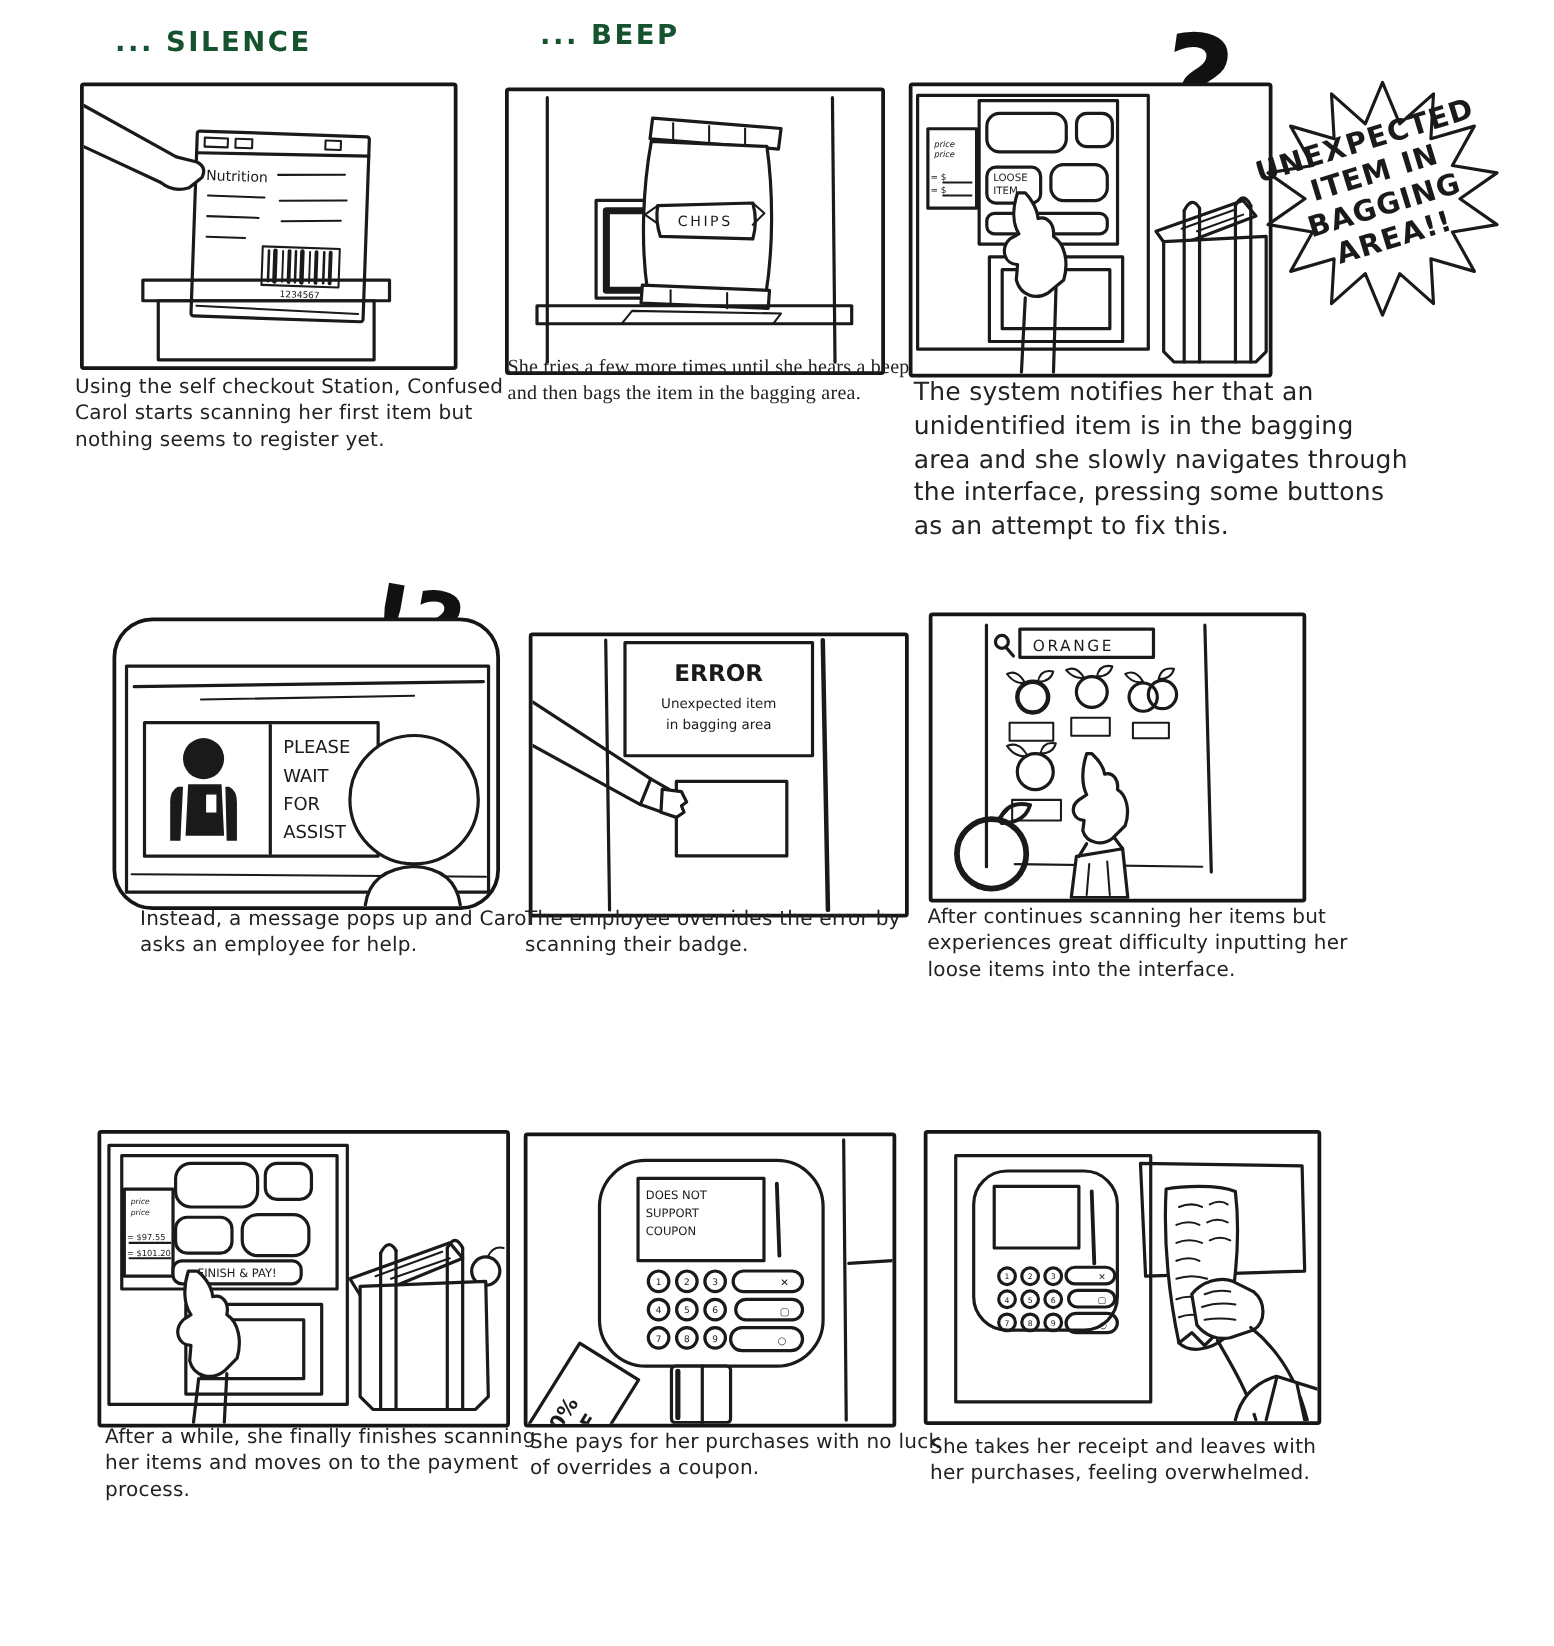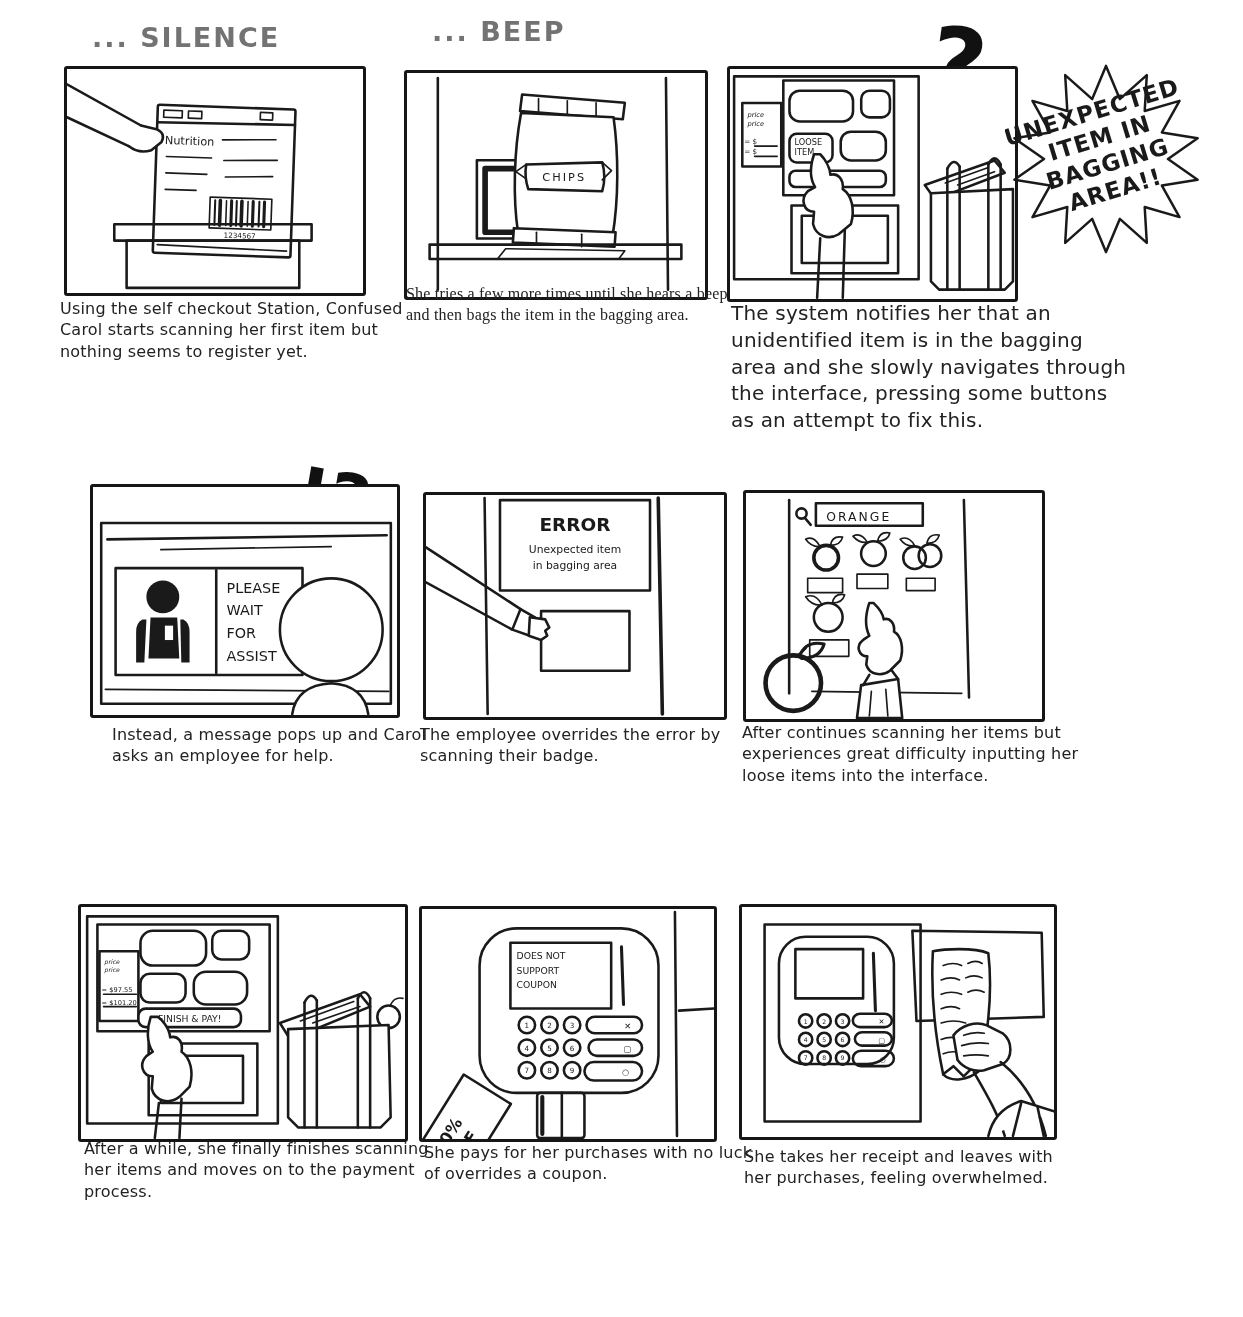--- a/index.html
+++ b/index.html
@@ -2,21 +2,21 @@
 <html><head>
 <meta charset="utf-8">
 <style>
   html,body{margin:0;padding:0;background:#ffffff;}
   body{width:1243px;height:1317px;position:relative;font-family:"DejaVu Sans",sans-serif;color:#1a1a1a;overflow:hidden;}
   .panel{position:absolute;border:3.5px solid #161616;border-radius:3px;background:#fff;}
   .panel svg{display:block;width:100%;height:100%;}
   svg .s{fill:none;stroke:#1a1a1a;stroke-width:2.5;stroke-linecap:round;stroke-linejoin:round;}
   svg .thin{stroke-width:1.6;}
   svg text{fill:#1a1a1a;stroke:none;font-family:"DejaVu Sans",sans-serif;}
-  .title{position:absolute;font-weight:800;font-size:27px;letter-spacing:2px;color:#737373;}
+  .title{position:absolute;font-weight:800;font-size:22px;letter-spacing:2px;color:#14532d;}
   .caption{position:absolute;font-size:16px;line-height:1.34;color:#222;letter-spacing:0.2px;}
   .mark{position:absolute;font-weight:900;color:#111;}
   .burst-text{font-weight:800;letter-spacing:1px;}
 </style>
 </head>
 <body>
 
 <div class="title" style="left:92px;top:22px;">... SILENCE</div>
 
 <div class="panel" style="left:64px;top:66px;width:296px;height:224px;">
@@ -148,21 +148,21 @@
     <text class="burst-text" x="101" y="113" font-size="23" text-anchor="middle">ITEM IN</text>
     <text class="burst-text" x="101" y="140" font-size="23" text-anchor="middle">BAGGING</text>
     <text class="burst-text" x="101" y="167" font-size="23" text-anchor="middle">AREA!!</text>
   </g>
 </svg>
 
 <div class="caption" style="left:731px;top:300px;width:400px;font-size:20px;">The system notifies her that an unidentified item is in the bagging area and she slowly navigates through the interface, pressing some buttons as an attempt to fix this.</div>
 
 <div class="mark" style="left:296px;top:456px;font-size:72px;transform:rotate(10deg);">!?</div>
 
-<div class="panel" style="left:90px;top:484px;width:304px;height:228px;">
+<div class="panel" style="left:90px;top:494px;width:304px;height:228px;border-radius:32px;">
   <svg viewBox="0 0 296 220">
     <g class="s">
       <rect x="8" y="34" width="282" height="176"></rect>
       <line x1="14" y1="50" x2="286" y2="46"></line>
       <line class="thin" x1="66" y1="60" x2="232" y2="57"></line>
       <rect x="22" y="78" width="182" height="104"></rect>
       <line x1="120" y1="80" x2="120" y2="180"></line>
       <line class="thin" x1="12" y1="196" x2="288" y2="198"></line>
       <g>
         <circle cx="68" cy="106" r="16" fill="#1a1a1a" stroke="none"></circle>
@@ -177,21 +177,21 @@
       <text x="130" y="168" font-size="14">ASSIST</text>
     </g>
     <g class="s">
       <circle cx="232" cy="138" r="50" fill="#fff"></circle>
       <path d="M194,220 Q198,192 232,190 Q264,192 268,220" fill="#fff"></path>
     </g>
   </svg>
 </div>
 <div class="caption" style="left:112px;top:724px;width:350px;">Instead, a message pops up and Carol asks an employee for help.</div>
 
-<div class="panel" style="left:423px;top:492px;width:298px;height:222px;">
+<div class="panel" style="left:423px;top:506px;width:298px;height:222px;">
   <svg viewBox="0 0 290 214">
     <g class="s">
       <line x1="57" y1="2" x2="60" y2="212"></line>
       <line x1="226" y1="2" x2="230" y2="212" stroke-width="3.5"></line>
     </g>
     <g class="s">
       <rect x="72" y="4" width="146" height="88" fill="#fff"></rect>
       <text x="145" y="34" font-size="18" font-weight="bold" text-anchor="middle">ERROR</text>
       <text x="145" y="55" font-size="10.5" text-anchor="middle">Unexpected item</text>
       <text x="145" y="71" font-size="10.5" text-anchor="middle">in bagging area</text>

